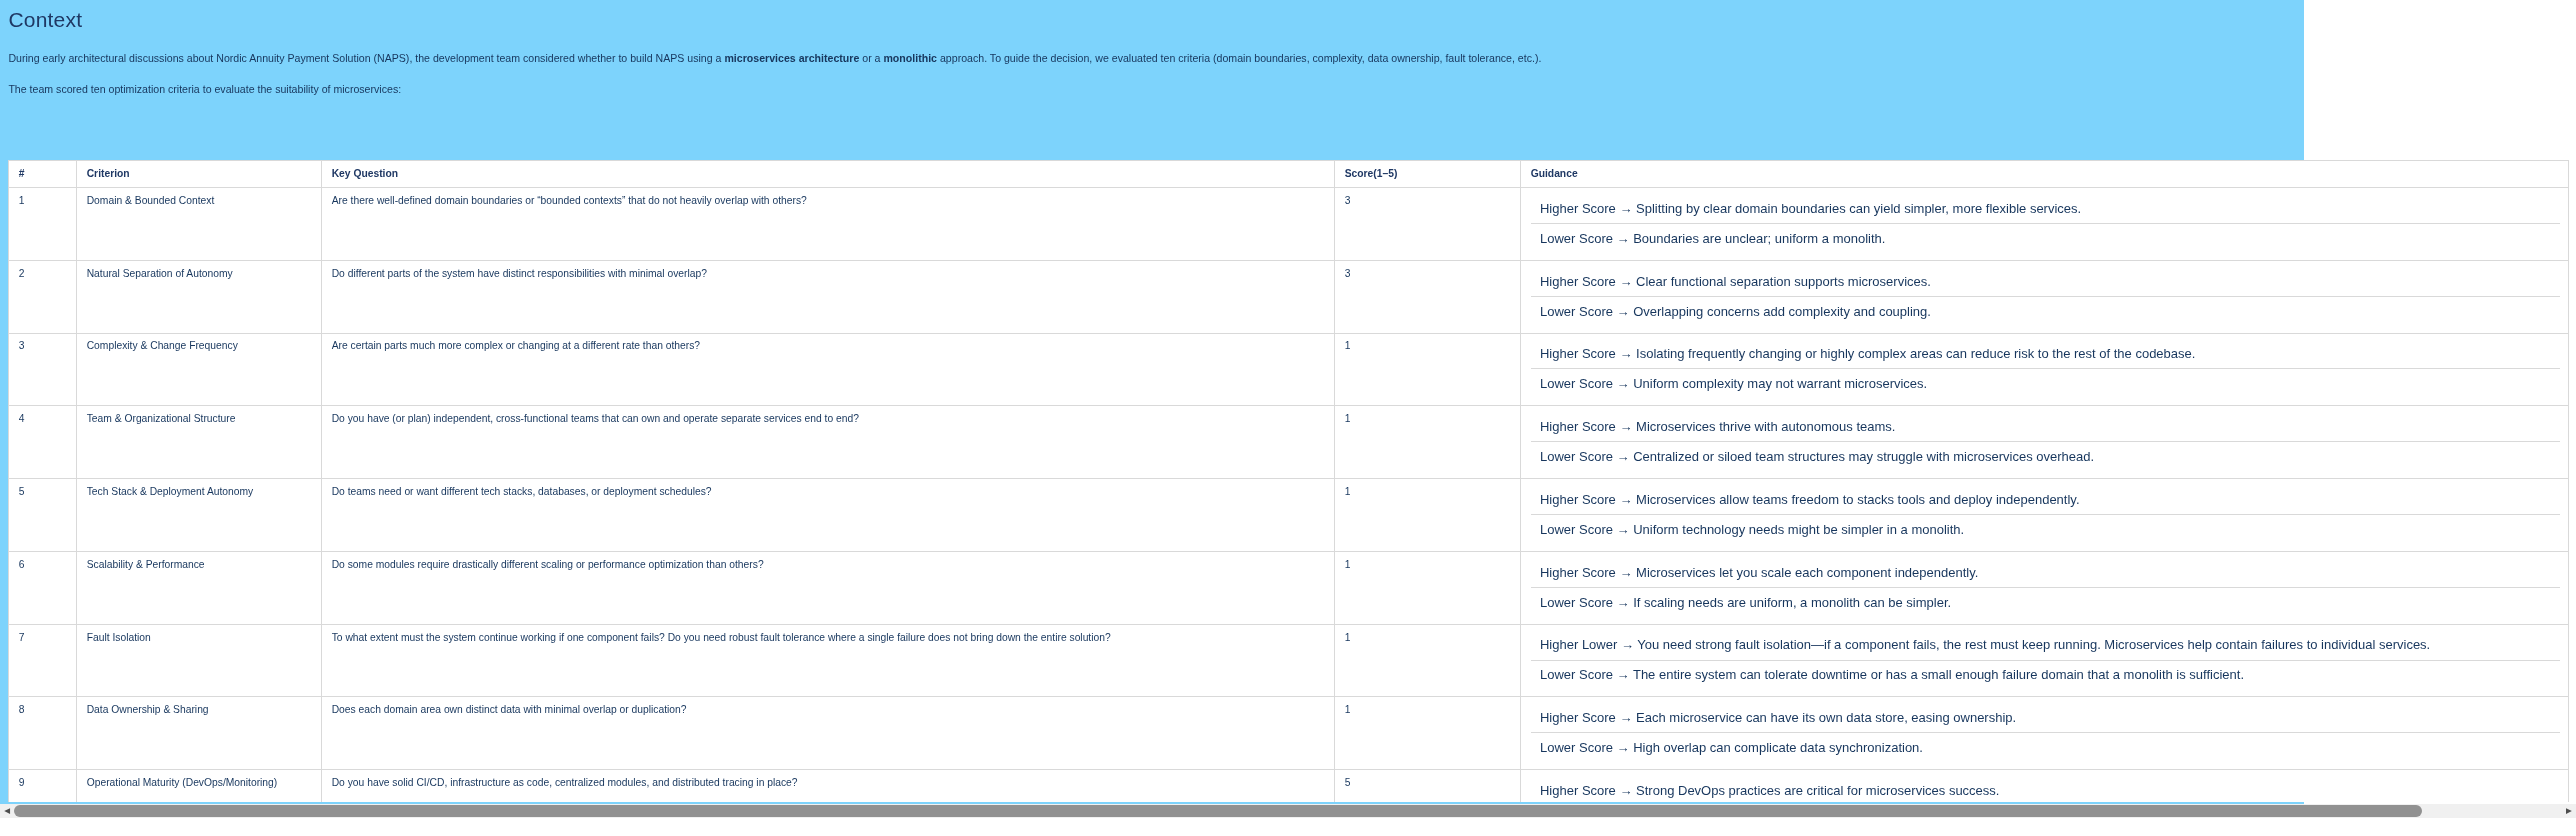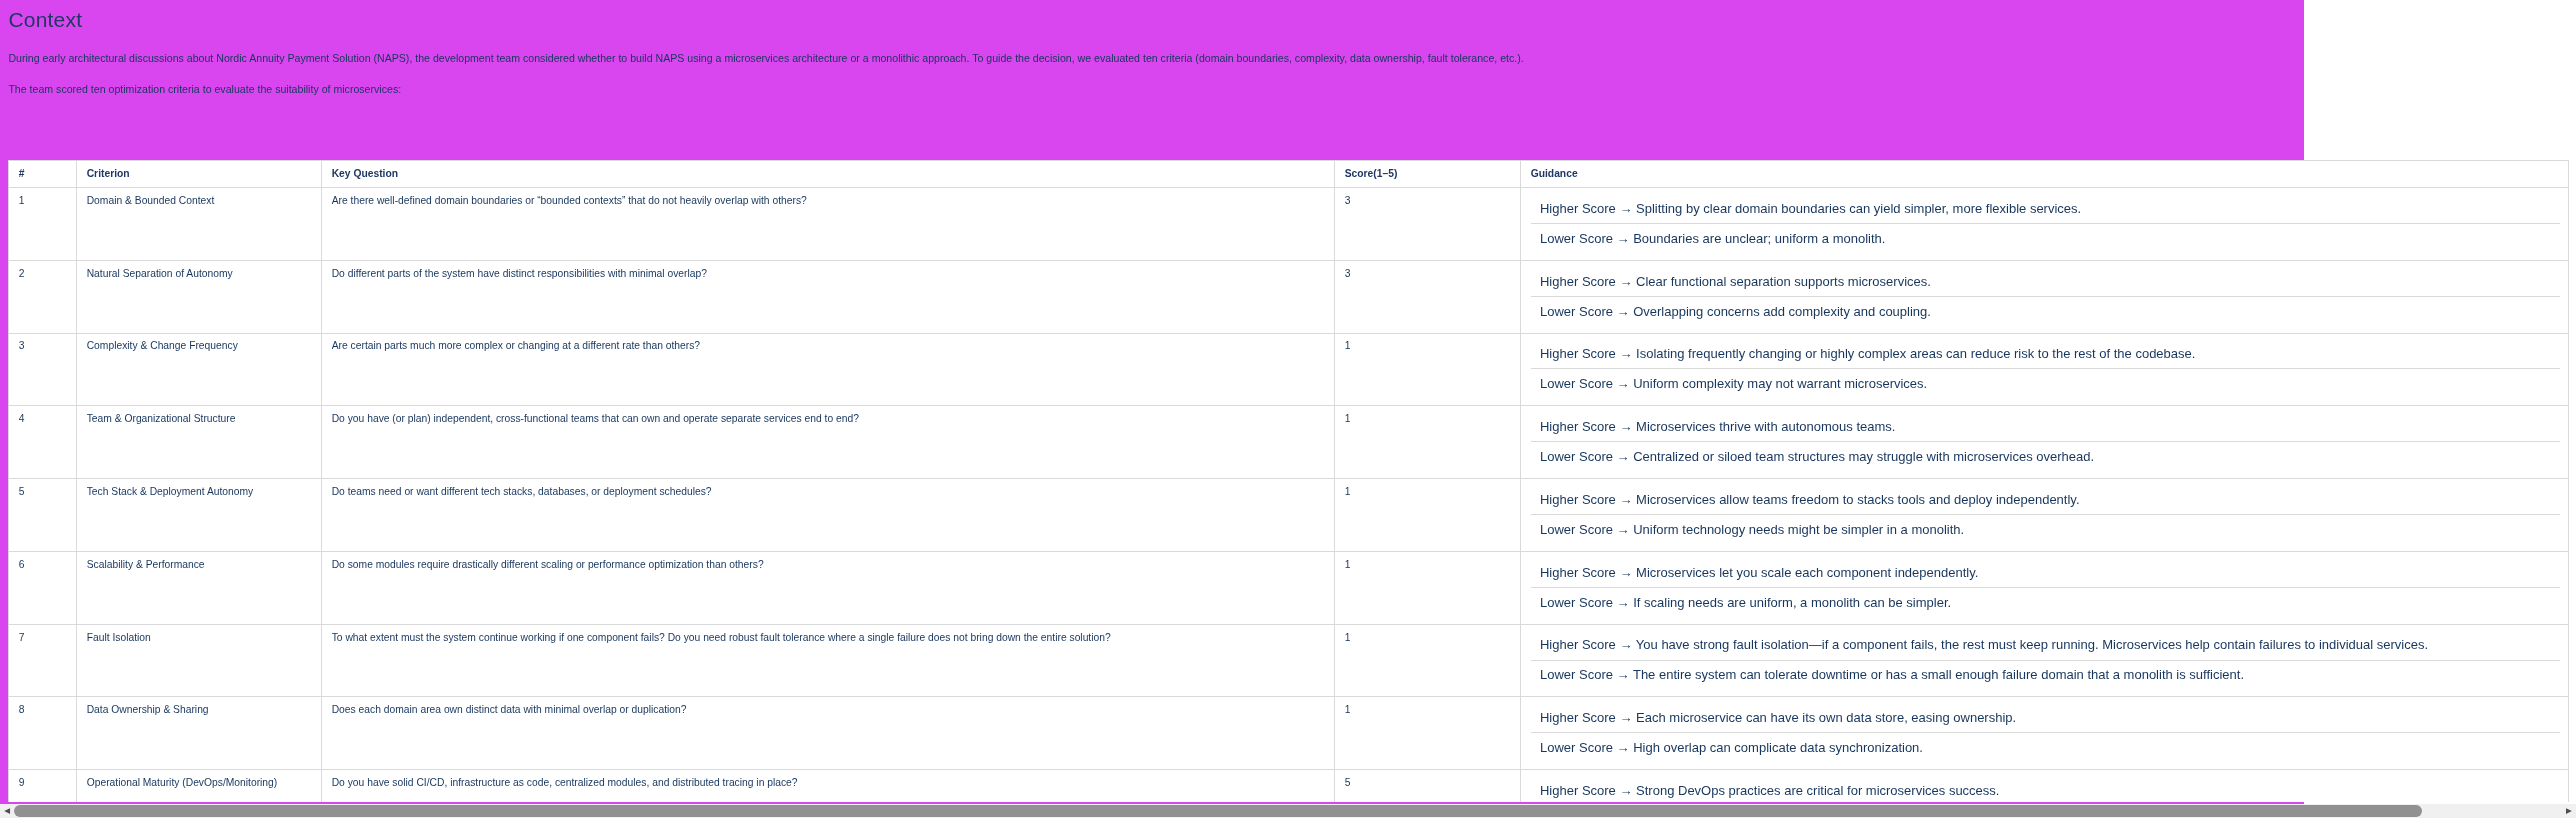--- a/index.html
+++ b/index.html
@@ -12,21 +12,21 @@
   body {
     width: 2576px;
     height: 837px;
     overflow: hidden;
     position: relative;
   }
   #page {
     width: 2304px;
     height: 837px;
     position: relative;
-    background: #d946ef;
+    background: #7dd3fc;
   }
 
   
   .page-title {
     color: #1f3864;
     font-size: 21px;
     font-weight: 400;
     line-height: 1.2;
     margin: 0;
     padding: 6.8px 0 0 8.4px;
@@ -34,21 +34,21 @@
   }
   .intro-para {
     color: #17365d;
     font-size: 10.6px;
     line-height: 1.35;
     padding: 0 8.4px;
     margin: 0;
   }
   .intro-para.first { margin-top: 18.6px; }
   .intro-para.second { margin-top: 17px; }
-  .intro-para b { font-weight: 400; }
+  .intro-para b { font-weight: 700; }
 
   
   .table-scroll {
     position: absolute;
     left: 0;
     top: 160px;
     width: 2576px;
     height: 642px;
     overflow: hidden;
   }
@@ -239,21 +239,21 @@
             <div class="guid-line">Higher Score → Microservices let you scale each component independently.</div>
             <div class="guid-line">Lower Score → If scaling needs are uniform, a monolith can be simpler.</div>
           </td>
         </tr>
         <tr>
           <td class="num">7</td>
           <td class="crit">Fault Isolation</td>
           <td class="quest nowrap">To what extent must the system continue working if one component fails? Do you need robust fault tolerance where a single failure does not bring down the entire solution?</td>
           <td class="score">1</td>
           <td class="guid-cell">
-            <div class="guid-line">Higher Score → You have strong fault isolation—if a component fails, the rest must keep running. Microservices help contain failures to individual services.</div>
+            <div class="guid-line">Higher Lower → You need strong fault isolation—if a component fails, the rest must keep running. Microservices help contain failures to individual services.</div>
             <div class="guid-line">Lower Score → The entire system can tolerate downtime or has a small enough failure domain that a monolith is sufficient.</div>
           </td>
         </tr>
         <tr>
           <td class="num">8</td>
           <td class="crit">Data Ownership &amp; Sharing</td>
           <td class="quest nowrap">Does each domain area own distinct data with minimal overlap or duplication?</td>
           <td class="score">1</td>
           <td class="guid-cell">
             <div class="guid-line">Higher Score → Each microservice can have its own data store, easing ownership.</div>

